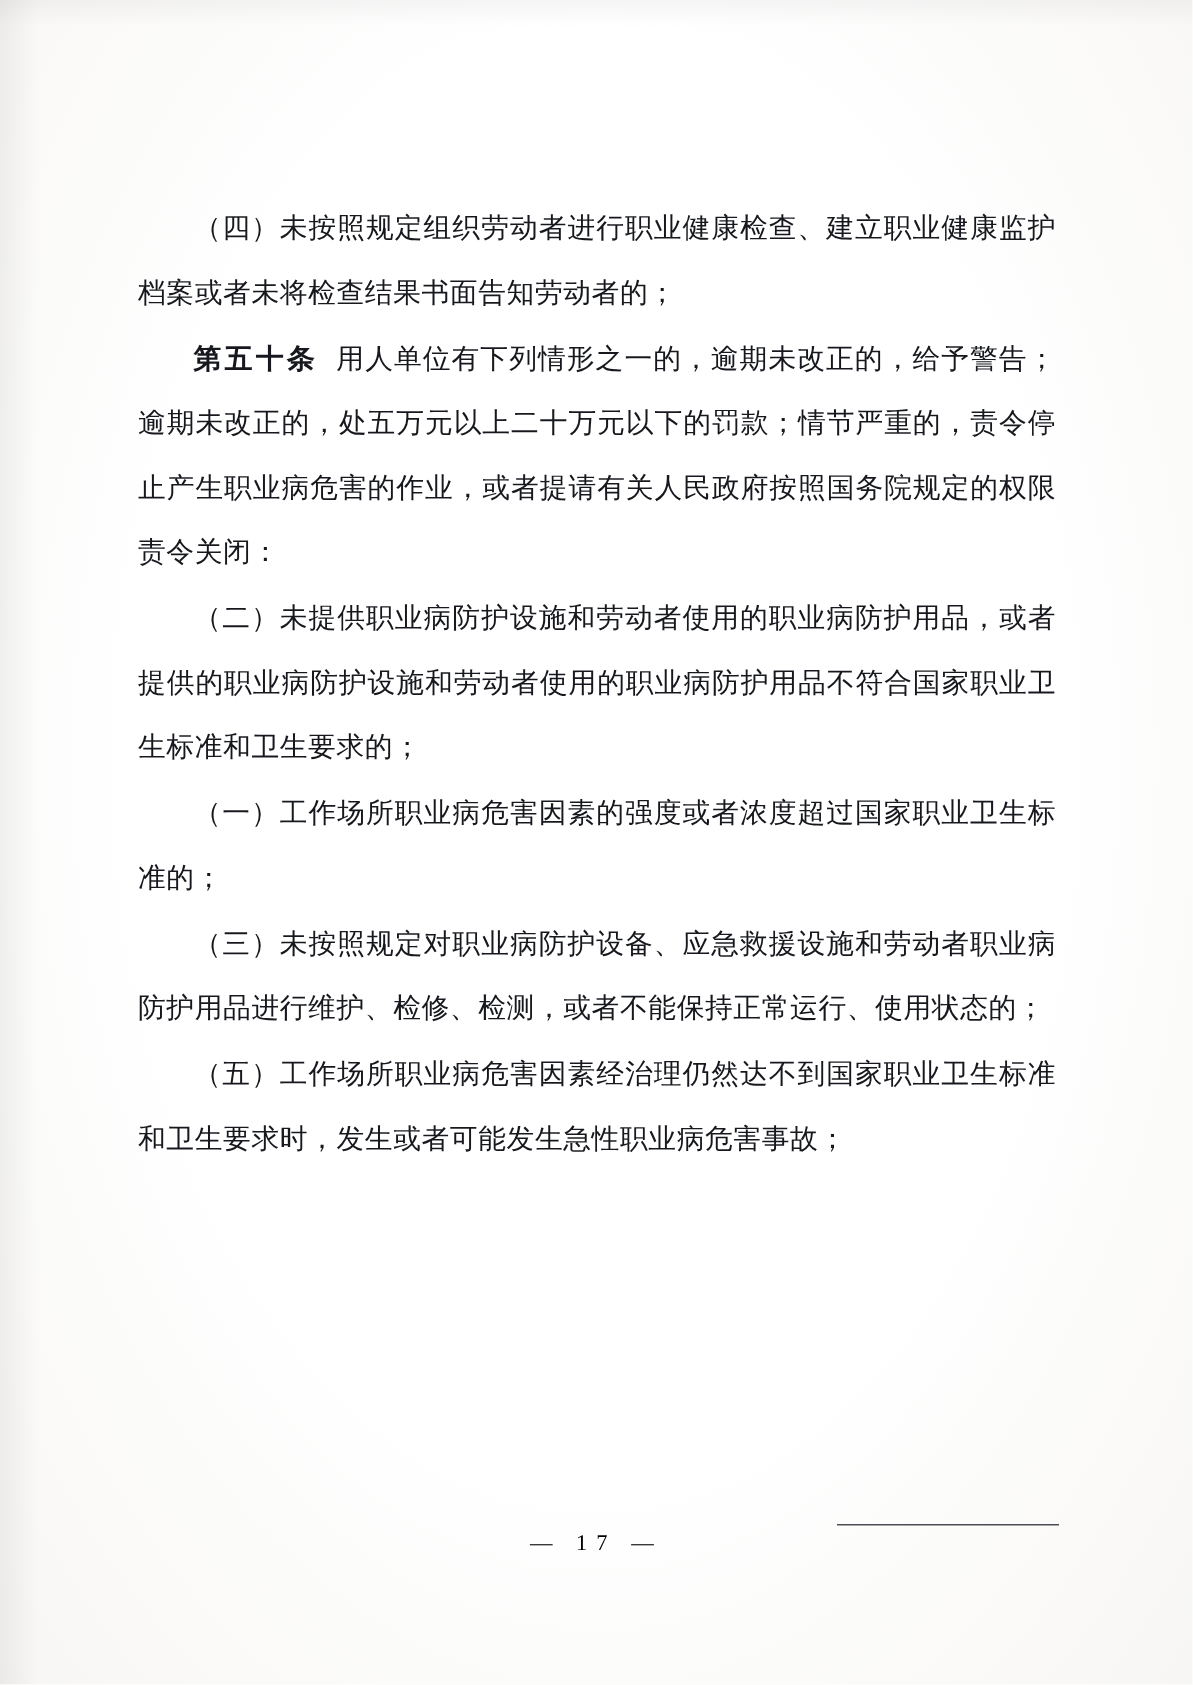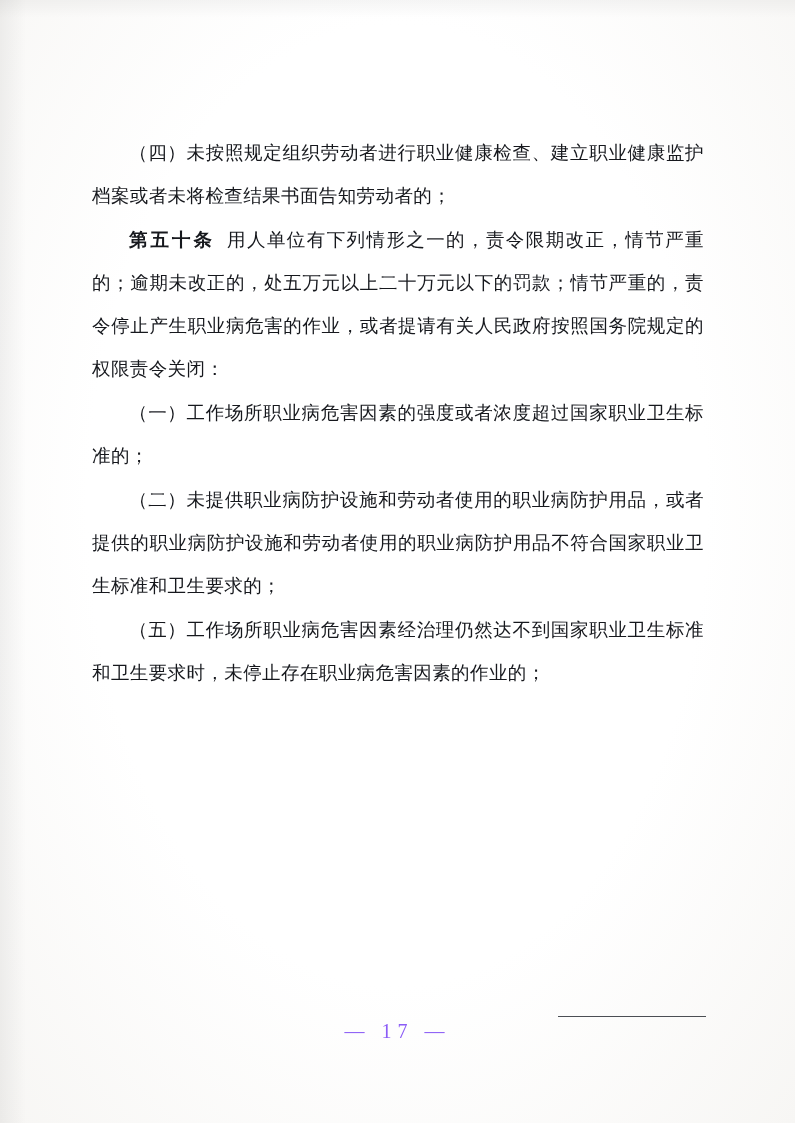--- a/index.html
+++ b/index.html
@@ -51,22 +51,22 @@
   }
   .footer {
     position: absolute;
     left: 0;
     right: 0;
     top: 1020px;
     text-align: center;
   }
   .page-num {
     display: inline-block;
-    font-size: 20px;
-    color: #8b5cf6;
+    font-size: 15px;
+    color: #000000;
     letter-spacing: 6px;
     font-family: "Liberation Serif", "DejaVu Serif", serif;
   }
   .footer-rule {
     position: absolute;
     left: 558px;
     top: 1016px;
     width: 148px;
     height: 1px;
     background: #2b2f36;
@@ -94,35 +94,38 @@
   <div class="edge-shadow-top"></div>
 
   <div class="content">
 
     <p class="para indent">
       <span>（四）未按照规定组织劳动者进行职业健康检查、建立职业健康监护档案或者未将检查结果书面告知劳动者的；</span>
     </p>
 
 
     <p class="para indent">
-      <span class="article-no">第五十条</span><span>用人单位有下列情形之一的，责令限期改正，情节严重的；逾期未改正的，处五万元以上二十万元以下的罚款；情节严重的，责令停止产生职业病危害的作业，或者提请有关人民政府按照国务院规定的权限责令关闭：</span>
+      <span class="article-no">第五十条</span><span>用人单位有下列情形之一的，逾期未改正的，给予警告；逾期未改正的，处五万元以上二十万元以下的罚款；情节严重的，责令停止产生职业病危害的作业，或者提请有关人民政府按照国务院规定的权限责令关闭：</span>
+    </p>
+
+    <p class="para indent">
+      <span>（二）未提供职业病防护设施和劳动者使用的职业病防护用品，或者提供的职业病防护设施和劳动者使用的职业病防护用品不符合国家职业卫生标准和卫生要求的；</span>
     </p>
 
     <p class="para indent">
       <span>（一）工作场所职业病危害因素的强度或者浓度超过国家职业卫生标准的；</span>
     </p>
 
     <p class="para indent">
-      <span>（二）未提供职业病防护设施和劳动者使用的职业病防护用品，或者提供的职业病防护设施和劳动者使用的职业病防护用品不符合国家职业卫生标准和卫生要求的；</span>
+      <span>（三）未按照规定对职业病防护设备、应急救援设施和劳动者职业病防护用品进行维护、检修、检测，或者不能保持正常运行、使用状态的；</span>
     </p>
 
 
-
     <p class="para indent">
-      <span>（五）工作场所职业病危害因素经治理仍然达不到国家职业卫生标准和卫生要求时，未停止存在职业病危害因素的作业的；</span>
+      <span>（五）工作场所职业病危害因素经治理仍然达不到国家职业卫生标准和卫生要求时，发生或者可能发生急性职业病危害事故；</span>
     </p>
 
 
   </div>
 
   <div class="footer-rule"></div>
   <div class="footer">
     <span class="page-num">— 17 —</span>
   </div>
 </div>

